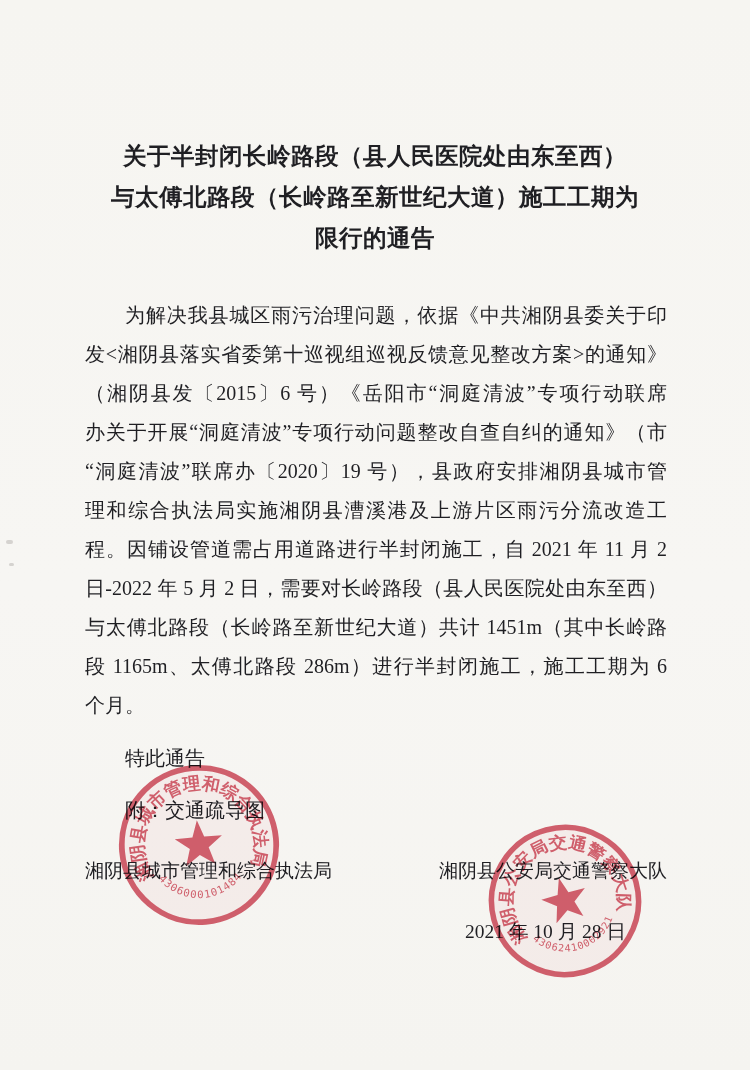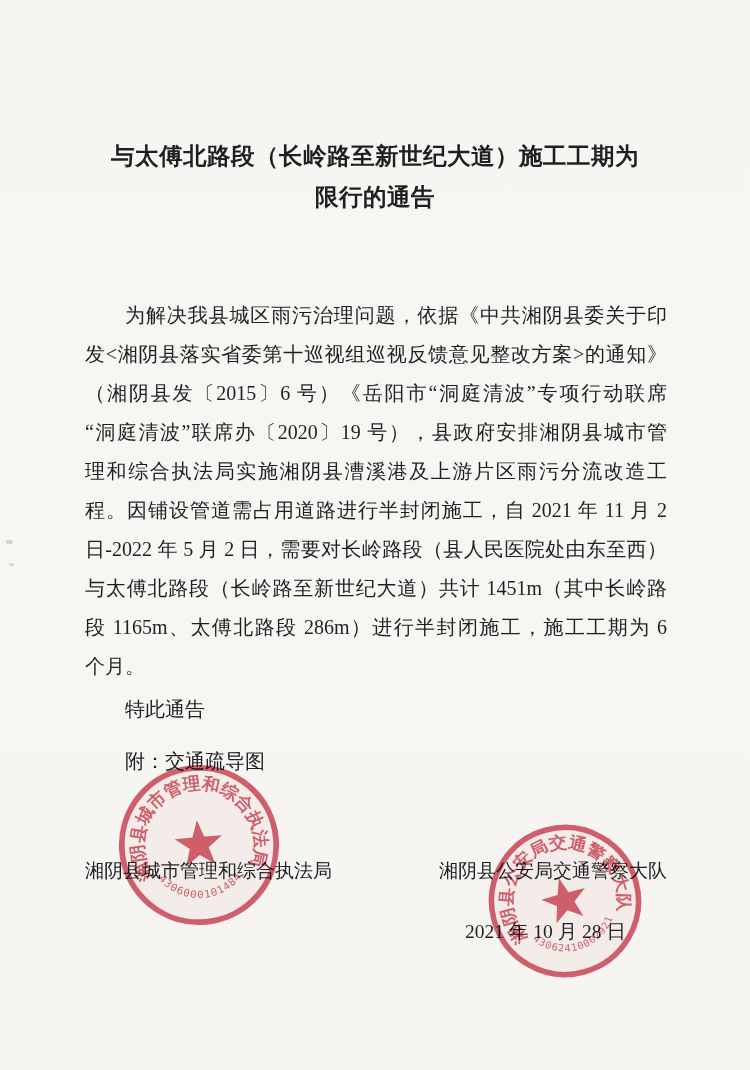--- a/index.html
+++ b/index.html
@@ -29,21 +29,21 @@
     font-size: 20px; line-height: 39px;
   }
   .bline {
     text-align: justify;
     text-align-last: justify;
     white-space: nowrap;
   }
   .bline.indent { text-indent: 40px; }
   .bline.short { text-align-last: left; white-space: normal; }
   .closing-line {
-    margin-top: 4px;
+    margin-top: 14px;
     text-indent: 40px;
     line-height: 39px;
   }
   .closing-line + .closing-line { margin-top: 13px; }
   
   .sign-row {
     position: absolute; top: 858px; left: 85px; right: 83px;
     display: flex; justify-content: space-between;
     font-size: 19px; line-height: 26px;
   }
@@ -74,28 +74,30 @@
 </style>
 </head>
 <body>
 
 <div class="page">
 
   <div class="speck speck-1"></div>
   <div class="speck speck-2"></div>
 
   <div class="title">
+    <div>关于半封闭长岭路段（县人民医院处由东至西）</div>
     <div>与太傅北路段（长岭路至新世纪大道）施工工期为</div>
     <div>限行的通告</div>
   </div>
 
   <div class="body-text">
     <div class="bline indent">为解决我县城区雨污治理问题，依据《中共湘阴县委关于印</div>
     <div class="bline">发&lt;湘阴县落实省委第十巡视组巡视反馈意见整改方案&gt;的通知》</div>
     <div class="bline">（湘阴县发〔2015〕6 号）《岳阳市“洞庭清波”专项行动联席</div>
+    <div class="bline">办关于开展“洞庭清波”专项行动问题整改自查自纠的通知》（市</div>
     <div class="bline">“洞庭清波”联席办〔2020〕19 号），县政府安排湘阴县城市管</div>
     <div class="bline">理和综合执法局实施湘阴县漕溪港及上游片区雨污分流改造工</div>
     <div class="bline">程。因铺设管道需占用道路进行半封闭施工，自 2021 年 11 月 2</div>
     <div class="bline">日-2022 年 5 月 2 日，需要对长岭路段（县人民医院处由东至西）</div>
     <div class="bline">与太傅北路段（长岭路至新世纪大道）共计 1451m（其中长岭路</div>
     <div class="bline">段 1165m、太傅北路段 286m）进行半封闭施工，施工工期为 6</div>
     <div class="bline short">个月。</div>
     <div class="closing-line">特此通告</div>
     <div class="closing-line">附：交通疏导图</div>
   </div>

